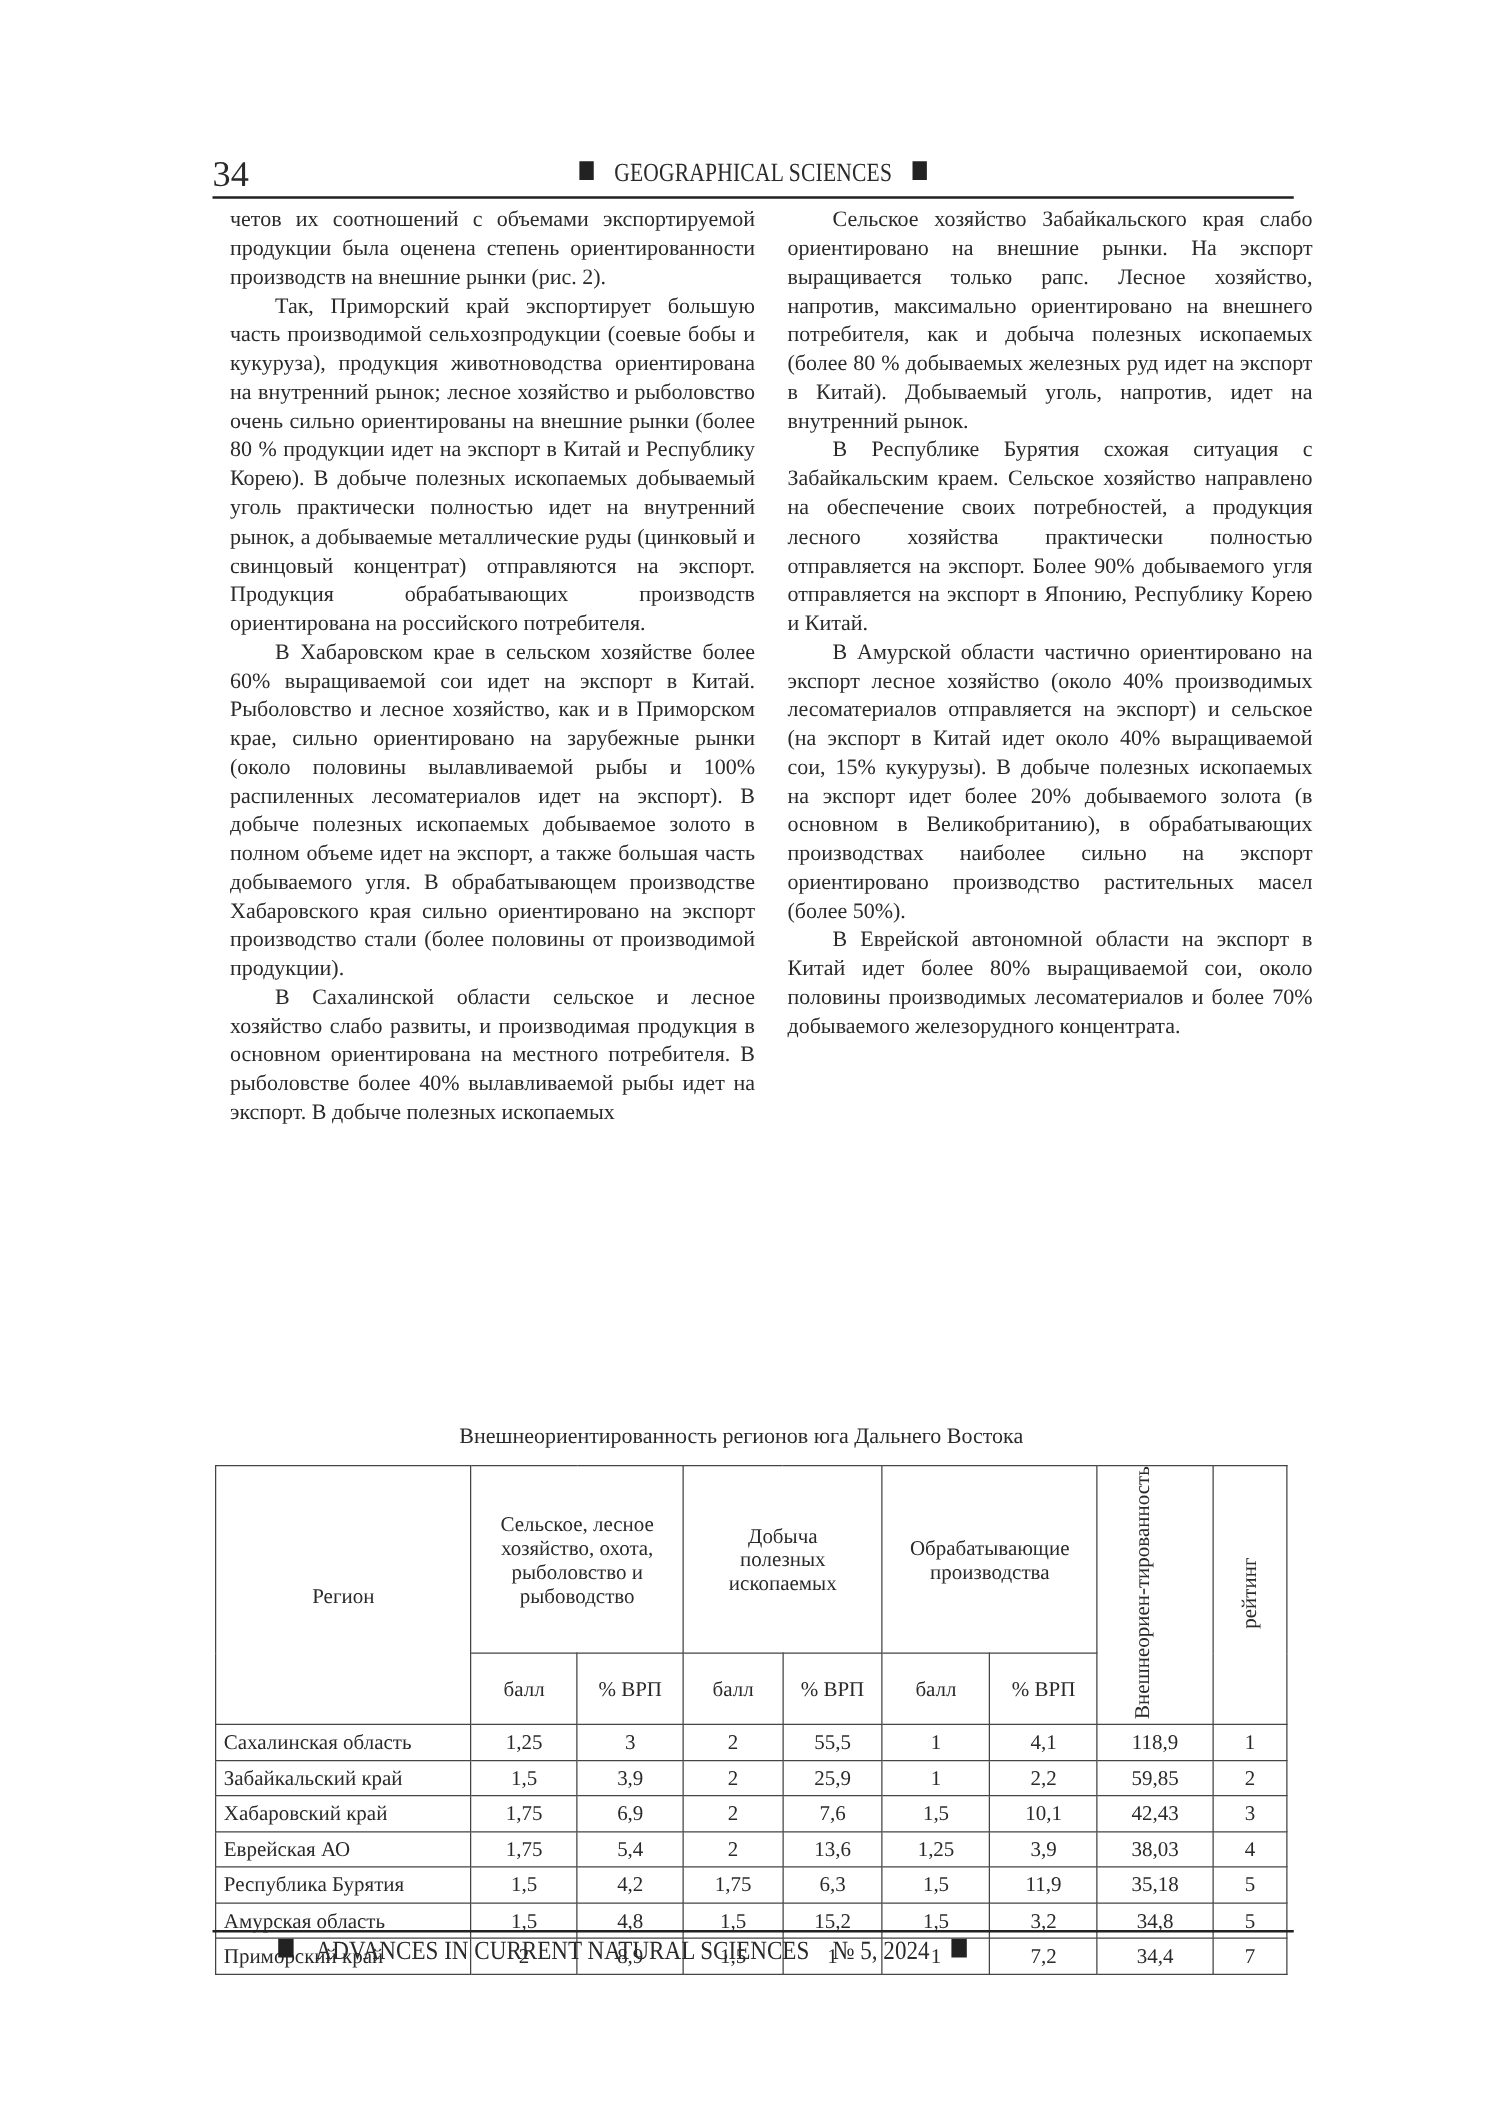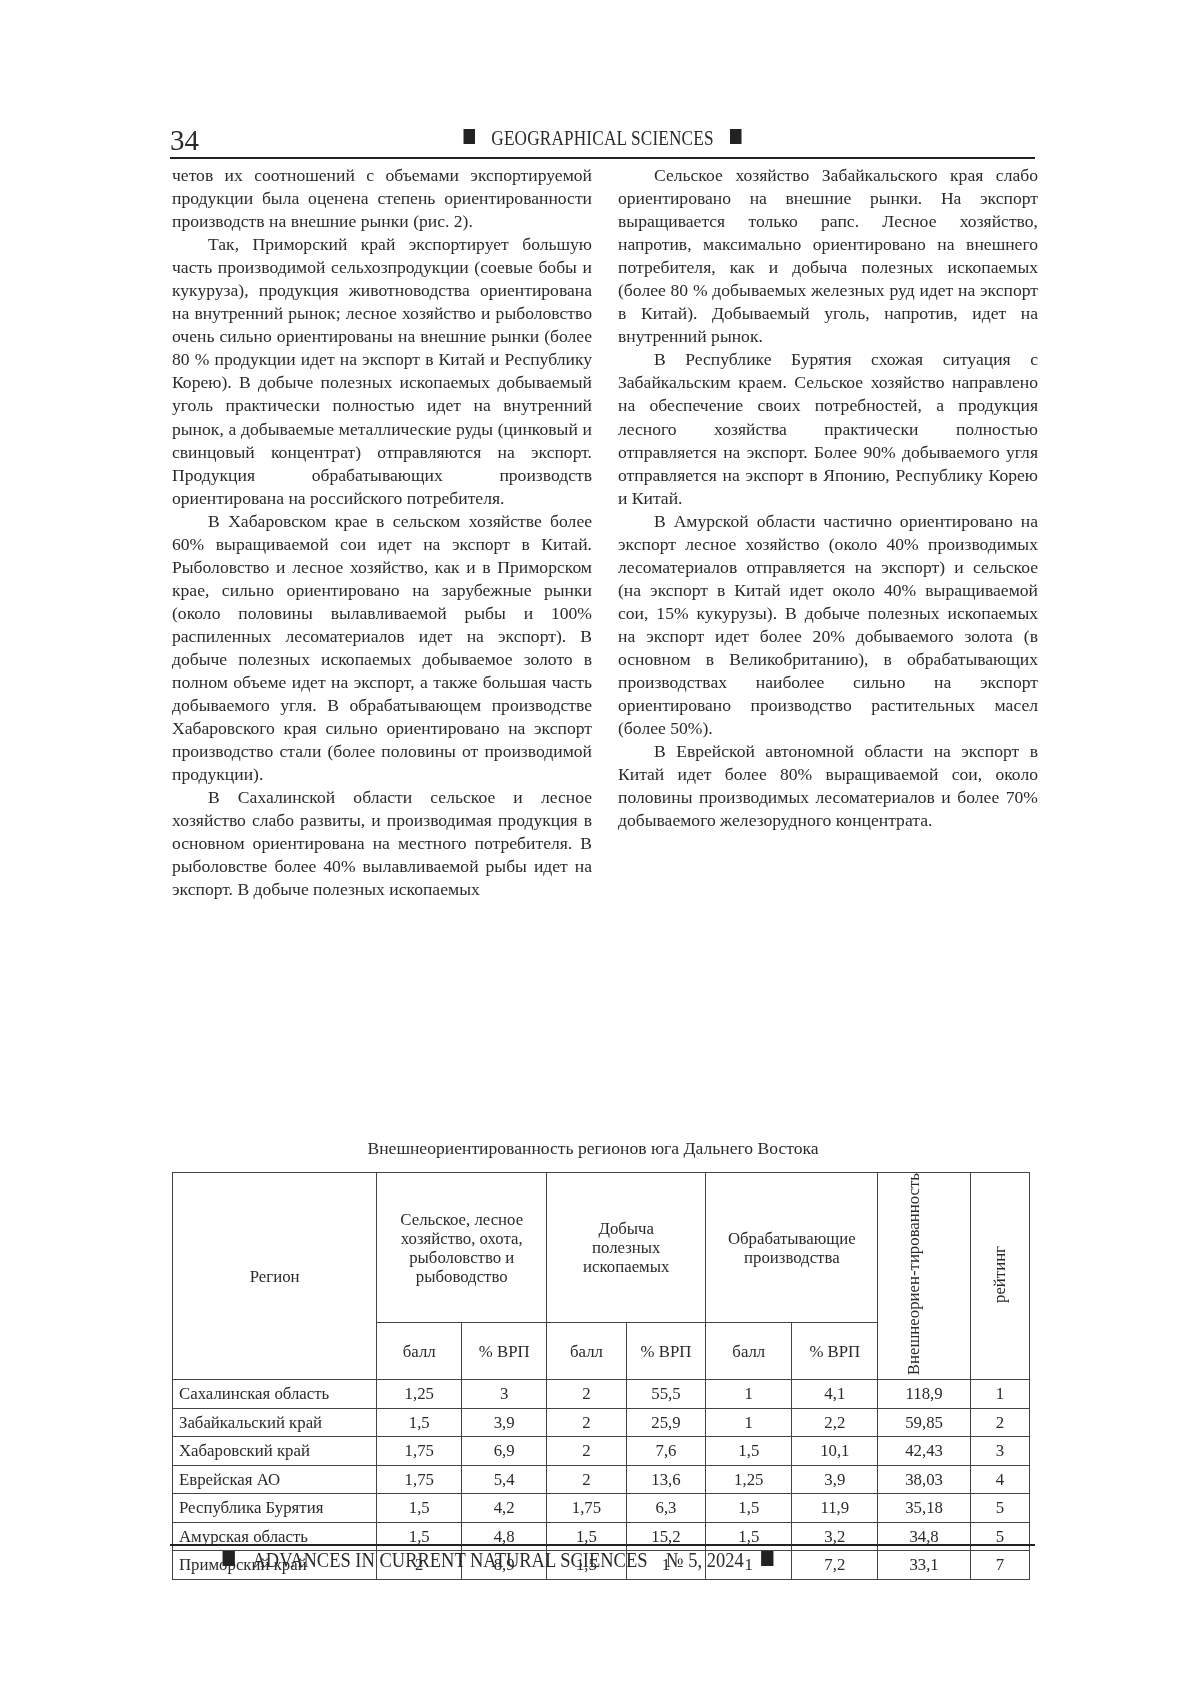--- a/index.html
+++ b/index.html
@@ -5,21 +5,21 @@
   html, body { margin: 0; padding: 0; background: #ffffff; }
   body { width: 1200px; height: 1697px; position: relative; overflow: hidden;
          font-family: "Liberation Serif", "DejaVu Serif", serif; color: #2a2a2a; }
   .header { position: absolute; left: 170px; top: 118px; width: 865px; height: 42px; }
   .page-num { position: absolute; left: 0; top: 6px; font-size: 29px; }
   .running-title { position: absolute; left: 0; right: 0; top: 8px; text-align: center;
                    font-size: 21px; letter-spacing: 0.2px; transform: scaleX(0.82); }
   .sq { display: inline-block; width: 14px; height: 15px; background: #222; vertical-align: 1px; margin: 0 20px; }
   .rule-thick { position: absolute; left: 170px; width: 865px; height: 2px; background: #222; }
   .col { position: absolute; top: 164px; width: 420px; font-size: 17.6px; line-height: 23.05px;
-         text-align: justify; }
+         text-align: justify; margin-left: 12px; }
   .col p { margin: 0; text-indent: 0; }
   .col p.ind { text-indent: 36px; }
   .col-left { left: 172px; }
   .col-right { left: 618px; }
   .caption { position: absolute; top: 1138px; left: 153px; width: 880px; text-align: center; font-size: 17.6px; }
   table.data { position: absolute; left: 172px; top: 1172px; width: 858px; border-collapse: collapse;
                font-size: 16.8px; line-height: 19px; }
   table.data td, table.data th { border: 1.3px solid #444; text-align: center; font-weight: normal; padding: 0; }
   table.data th.grp { height: 105px; }
   table.data th.sub { height: 39px; }
@@ -159,21 +159,21 @@
         <td>5</td>
       </tr>
       <tr>
         <td class="region">Приморский край</td>
         <td>2</td>
         <td>8,9</td>
         <td>1,5</td>
         <td>1</td>
         <td>1</td>
         <td>7,2</td>
-        <td>33,1</td>
+        <td>34,4</td>
         <td>7</td>
       </tr>
     </tbody>
 </table>
 
 <div class="rule-thick" style="top:1544px"></div>
 <div class="footer">
   <span class="inner">
     <span class="sq"></span><span>ADVANCES IN CURRENT NATURAL SCIENCES</span>&nbsp;&nbsp;&nbsp;&nbsp;<span>№ 5, 2024</span><span class="sq"></span>
   </span>

